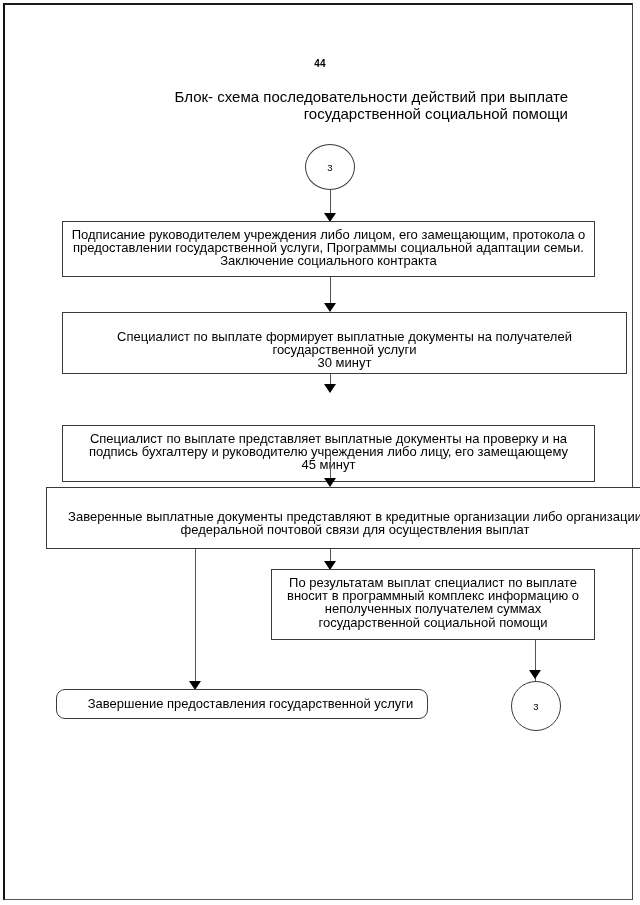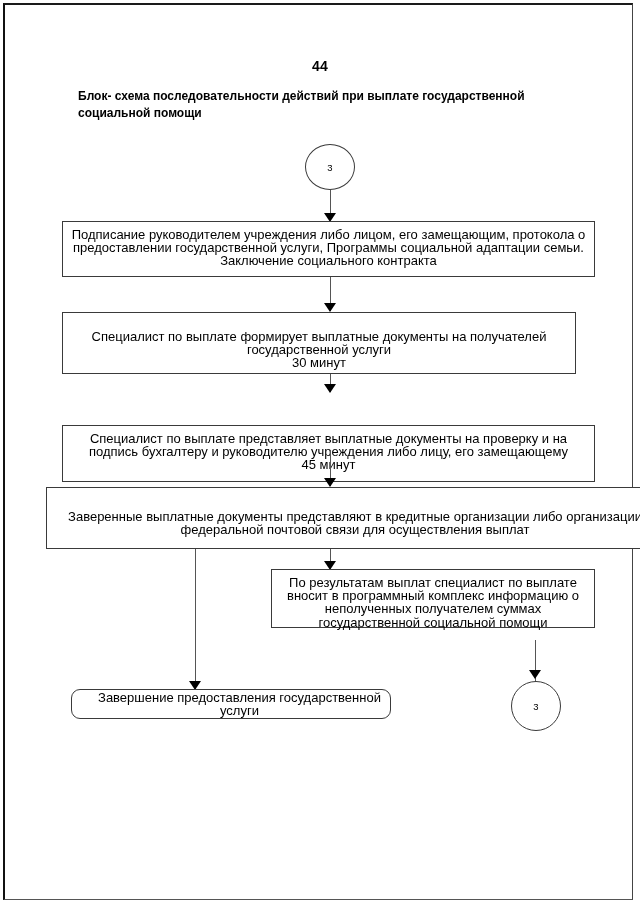--- a/index.html
+++ b/index.html
@@ -32,33 +32,33 @@
     box-sizing: border-box;
     pointer-events: none;
   }
 
   .page-number {
     position: absolute;
     left: 0;
     top: 58px;
     width: 640px;
     text-align: center;
-    font-size: 14px;
+    font-size: 10px;
     font-weight: bold;
     letter-spacing: .2px;
   }
 
   .doc-title {
     position: absolute;
     left: 78px;
     top: 88px;
     width: 490px;
-    text-align: left;
-    font-size: 12px;
-    font-weight: bold;
+    text-align: right;
+    font-size: 15px;
+    font-weight: normal;
     line-height: 17px;
   }
 
   
   .node {
     position: absolute;
     box-sizing: border-box;
     border: 1px solid #3a3a3a;
     background: #ffffff;
     display: flex;
@@ -131,21 +131,21 @@
   <div class="arrow" style="left:324px; top:213px;"></div>
 
   <div class="node pad-sm" style="left:62px; top:221px; width:533px; height:56px;">
     <span class="txt">Подписание руководителем учреждения либо лицом, его замещающим, протокола о предоставлении государственной услуги, Программы социальной адаптации семьи.
 Заключение социального контракта</span>
   </div>
 
   <div class="vline" style="left:330px; top:277px; height:34px;"></div>
   <div class="arrow" style="left:324px; top:303px;"></div>
 
-  <div class="node pad-md" style="left:62px; top:312px; width:514px; height:62px;">
+  <div class="node pad-md" style="left:62px; top:312px; width:565px; height:62px;">
     <span class="txt">Специалист по выплате формирует выплатные документы на получателей государственной услуги
 30 минут</span>
   </div>
 
   <div class="vline" style="left:330px; top:374px; height:18px;"></div>
   <div class="arrow" style="left:324px; top:384px;"></div>
 
   <div class="node pad-sm" style="left:62px; top:393px; width:533px; height:57px;margin-top:32px;">
     <span class="txt">Специалист по выплате представляет выплатные документы на проверку и на подпись бухгалтеру  и руководителю учреждения либо лицу, его замещающему
 45 минут</span>
@@ -154,28 +154,28 @@
   <div class="vline" style="left:330px; top:450px; height:36px;"></div>
   <div class="arrow" style="left:324px; top:478px;"></div>
 
   <div class="node pad-lg" style="left:46px; top:487px; width:618px; height:62px;">
     <span class="txt">Заверенные выплатные документы представляют в кредитные организации либо организации федеральной почтовой связи для осуществления выплат</span>
   </div>
 
   <div class="vline" style="left:330px; top:549px; height:21px;"></div>
   <div class="arrow" style="left:324px; top:561px;"></div>
 
-  <div class="node pad-sm" style="left:271px; top:569px; width:324px; height:59px;">
+  <div class="node pad-sm" style="left:271px; top:569px; width:324px; height:71px;">
     <span class="txt">По результатам выплат специалист по выплате вносит в программный комплекс информацию о неполученных получателем суммах государственной социальной помощи</span>
   </div>
 
   <div class="vline" style="left:195px; top:549px; height:140px;"></div>
   <div class="arrow" style="left:189px; top:681px;"></div>
 
-  <div class="node rounded" style="left:71px; top:689px; width:320px; height:30px;padding-left:17px;">
+  <div class="node rounded" style="left:56px; top:689px; width:372px; height:30px;padding-left:17px;">
     <span class="txt">Завершение предоставления государственной услуги</span>
   </div>
 
   <div class="vline" style="left:535px; top:640px; height:42px;"></div>
   <div class="arrow" style="left:529px; top:670px;"></div>
 
   <div class="circle" style="left:511px; top:681px; width:50px; height:50px;">
     <span>3</span>
   </div>
 

